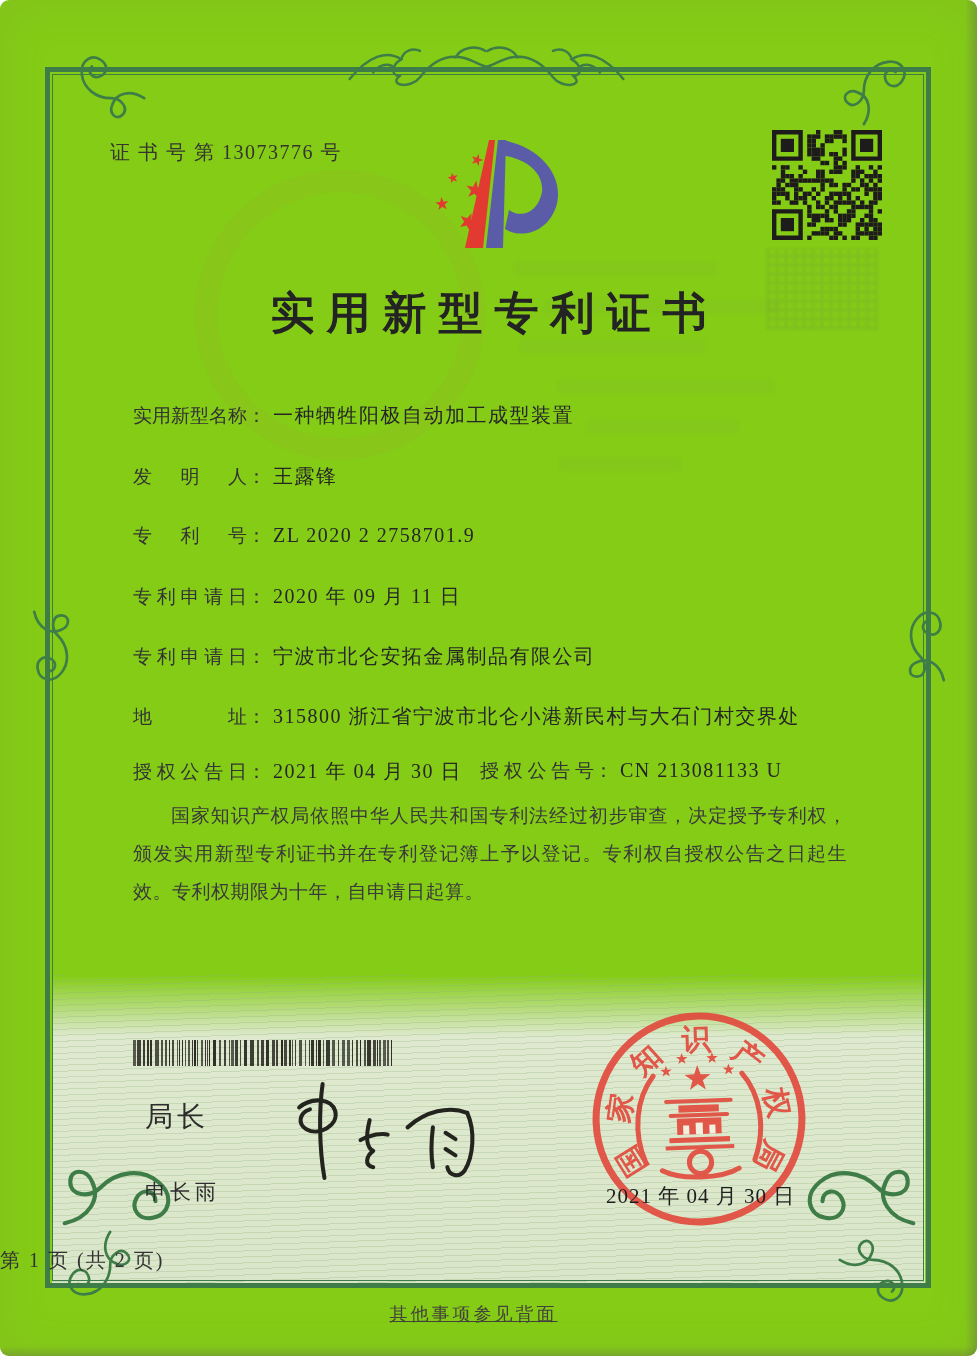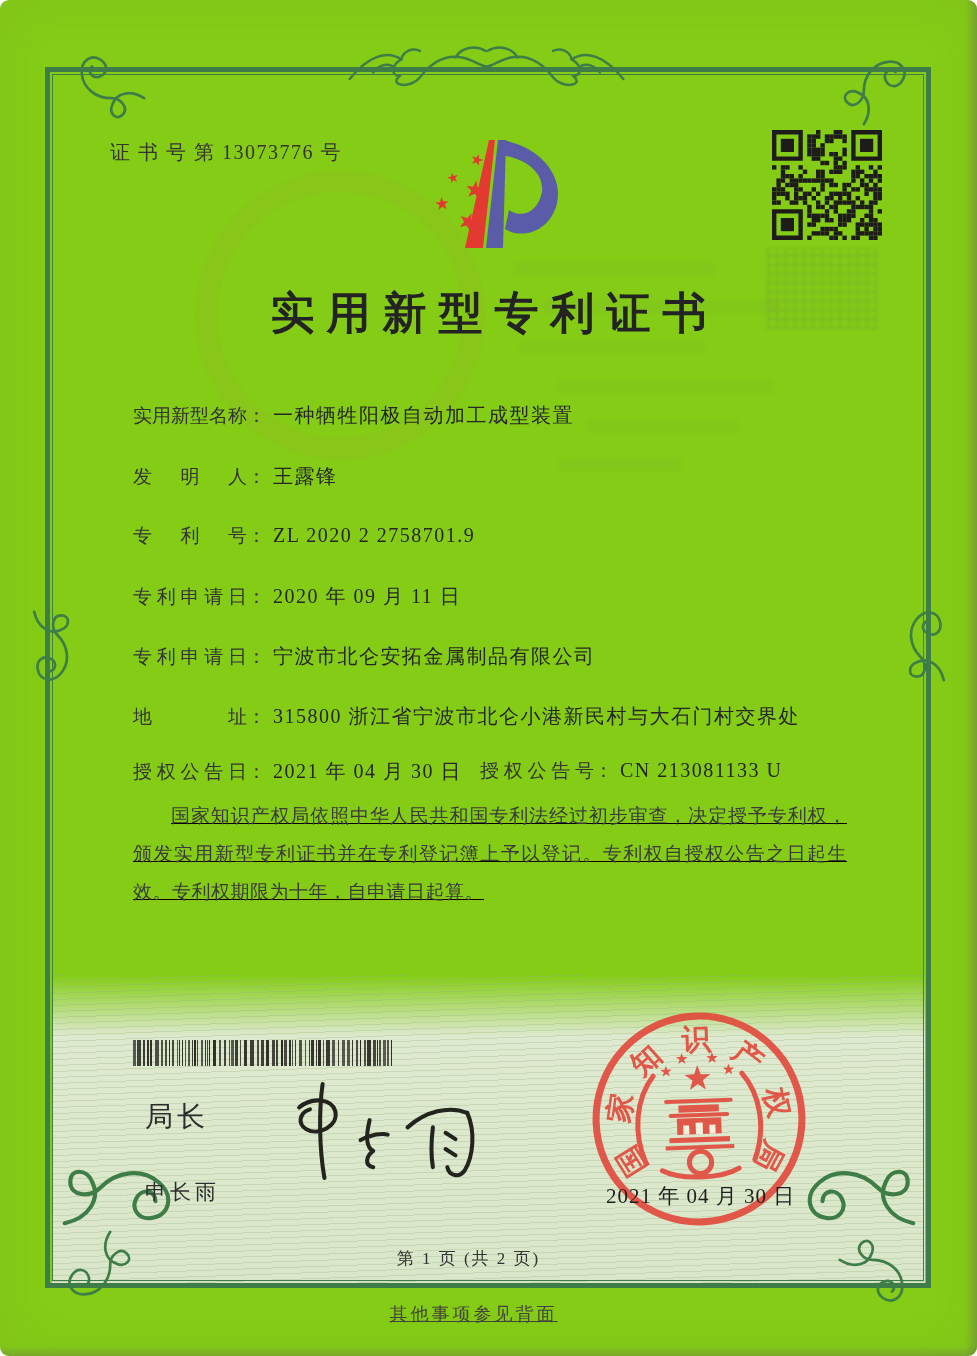--- a/index.html
+++ b/index.html
@@ -44,35 +44,35 @@
   
   .cert-no { position:absolute; left:110px; top:139px; font-size:20px; letter-spacing:1.5px; color:#35342f; z-index:5; }
   .doc-title { position:absolute; left:0; right:0; top:284px; text-align:center; font-size:44px; font-weight:700;
     letter-spacing:12px; text-indent:12px; color:#232323; z-index:5; }
 
   .frow { position:absolute; left:133px; white-space:nowrap; color:#2b2b2b; z-index:5; }
   .flabel { display:inline-block; width:114px; font-size:19px; text-align:justify; text-align-last:justify; color:#333; }
   .fcolon { font-size:19px; margin-right:7px; color:#333; }
   .fvalue { font-size:20px; letter-spacing:1.5px; color:#262626; }
 
-  .paras { position:absolute; left:133px; top:797px; width:714px; z-index:5;text-decoration:underline; }
+  .paras { position:absolute; left:133px; top:797px; width:714px; z-index:5; }
   .paras p { font-size:19px; line-height:38px; text-align:justify; text-indent:2em; color:#3a3a3a; letter-spacing:.5px; }
 
   .barcode { position:absolute; left:133px; top:1040px; z-index:5; }
 
   .signer { position:absolute; left:145px; top:1098px; z-index:6; color:#2d2d2d; }
   .signer .srole { font-size:28px; letter-spacing:4px; margin-bottom:18px; }
   .signer .sname { font-size:21px; letter-spacing:4px;margin-top:42px; }
 
   .signature { position:absolute; left:272px; top:1072px; z-index:6; }
 
   .seal { position:absolute; left:588px; top:1008px; width:222px; height:222px; z-index:7; opacity:.90; transform:rotate(-2deg); }
   .seal-date { position:absolute; left:606px; top:1182px; font-size:21px; letter-spacing:1px; color:#1e1e1e; z-index:8; }
 
-  .page-info { position:absolute; left:0; right:40px; top:1247px; text-align:center; font-size:17px; color:#333; z-index:6; letter-spacing:2px; }
+  .page-info { position:absolute; left:0; right:40px; top:1247px; font-size:20px; color:#333; z-index:6; letter-spacing:2px; }
   .back-note { position:absolute; left:0; right:30px; top:1302px; text-align:center; font-size:18px; color:#44423c; z-index:6; letter-spacing:3px;text-decoration:underline; }
 
   .logo { position:absolute; left:415px; top:126px; z-index:5; }
   .qr { position:absolute; left:772px; top:130px; z-index:5; }
 </style>
 </head>
 <body>
 
 <div class="page">
 

